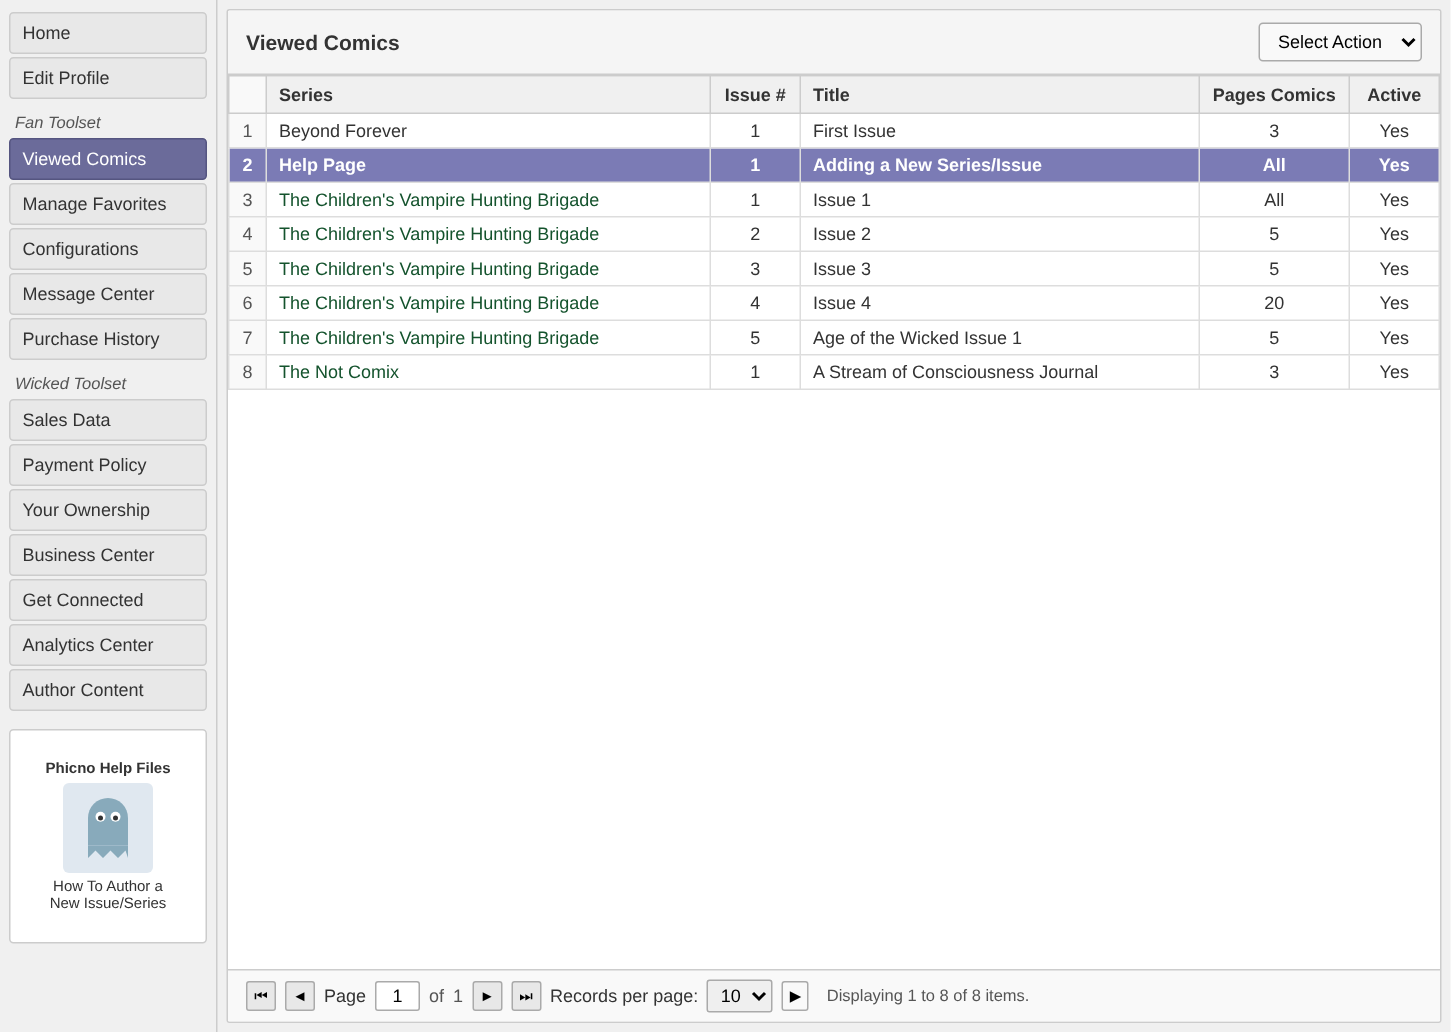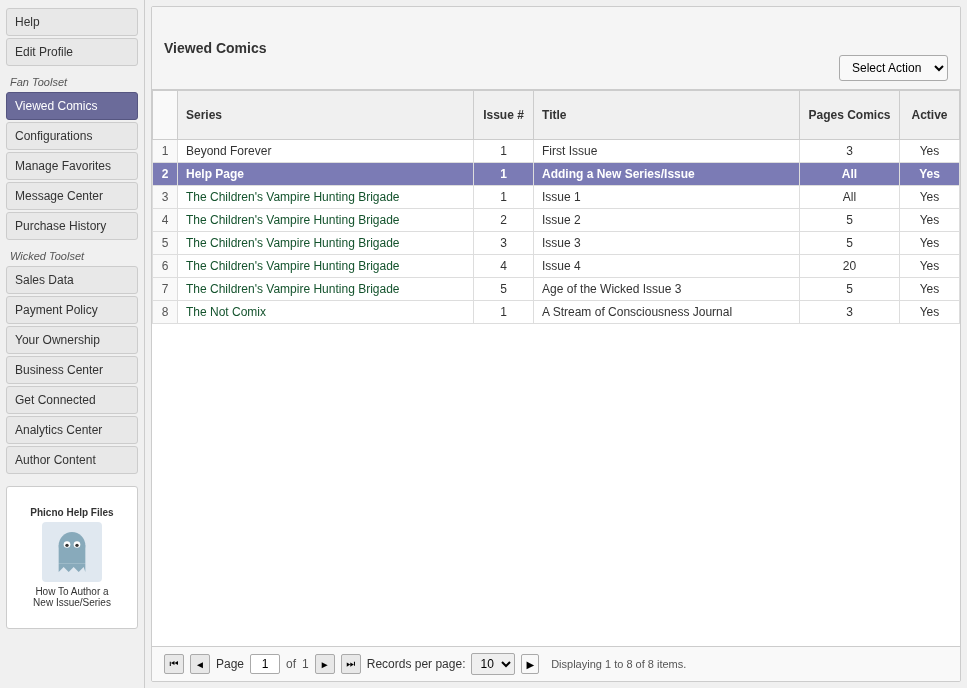--- a/index.html
+++ b/index.html
@@ -88,37 +88,36 @@
       font-weight: bold;
       color: #333;
     }
     .select-action {
       padding: 4px 8px;
       font-size: 12px;
       border: 1px solid #aaa;
       border-radius: 3px;
       background: #f9f9f9;
       cursor: pointer;
-      margin-top: 40px;
     }
 
     
     .table-container {
       flex: 1;
       overflow-y: auto;
     }
     table {
       width: 100%;
       border-collapse: collapse;
     }
     thead tr {
       background: #f0f0f0;
     }
     th {
-      padding: 17px 8px;
+      padding: 5px 8px;
       text-align: left;
       border: 1px solid #ccc;
       font-size: 12px;
       font-weight: bold;
       color: #333;
       white-space: nowrap;
     }
     td {
       padding: 4px 8px;
       border: 1px solid #ddd;
@@ -185,28 +184,28 @@
       font-size: 12px;
       color: #333;
     }
     .of-label { font-size: 12px; color: #555; }
   </style>
 </head>
 <body>
 
 <div id="sidebar">
 
-  <button class="sidebar-item">Help</button>
+  <button class="sidebar-item">Home</button>
   <button class="sidebar-item">Edit Profile</button>
 
   <div class="sidebar-section-label">Fan Toolset</div>
 
   <button class="sidebar-item active">Viewed Comics</button>
+  <button class="sidebar-item">Manage Favorites</button>
   <button class="sidebar-item">Configurations</button>
-  <button class="sidebar-item">Manage Favorites</button>
   <button class="sidebar-item">Message Center</button>
   <button class="sidebar-item">Purchase History</button>
 
   <div class="sidebar-section-label">Wicked Toolset</div>
 
   <button class="sidebar-item">Sales Data</button>
   <button class="sidebar-item">Payment Policy</button>
   <button class="sidebar-item">Your Ownership</button>
   <button class="sidebar-item">Business Center</button>
   <button class="sidebar-item">Get Connected</button>
@@ -298,21 +297,21 @@
             <td><span class="orange-link">The Children's Vampire Hunting Brigade</span></td>
             <td class="col-issue">4</td>
             <td>Issue 4</td>
             <td class="col-pages">20</td>
             <td class="col-active">Yes</td>
           </tr>
           <tr>
             <td class="row-number">7</td>
             <td><span class="orange-link">The Children's Vampire Hunting Brigade</span></td>
             <td class="col-issue">5</td>
-            <td>Age of the Wicked Issue 3</td>
+            <td>Age of the Wicked Issue 1</td>
             <td class="col-pages">5</td>
             <td class="col-active">Yes</td>
           </tr>
           <tr>
             <td class="row-number">8</td>
             <td><span class="orange-link">The Not Comix</span></td>
             <td class="col-issue">1</td>
             <td>A Stream of Consciousness Journal</td>
             <td class="col-pages">3</td>
             <td class="col-active">Yes</td>

